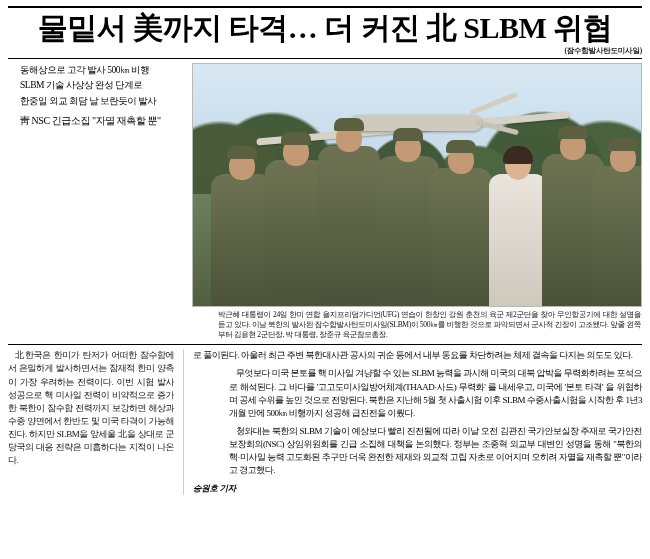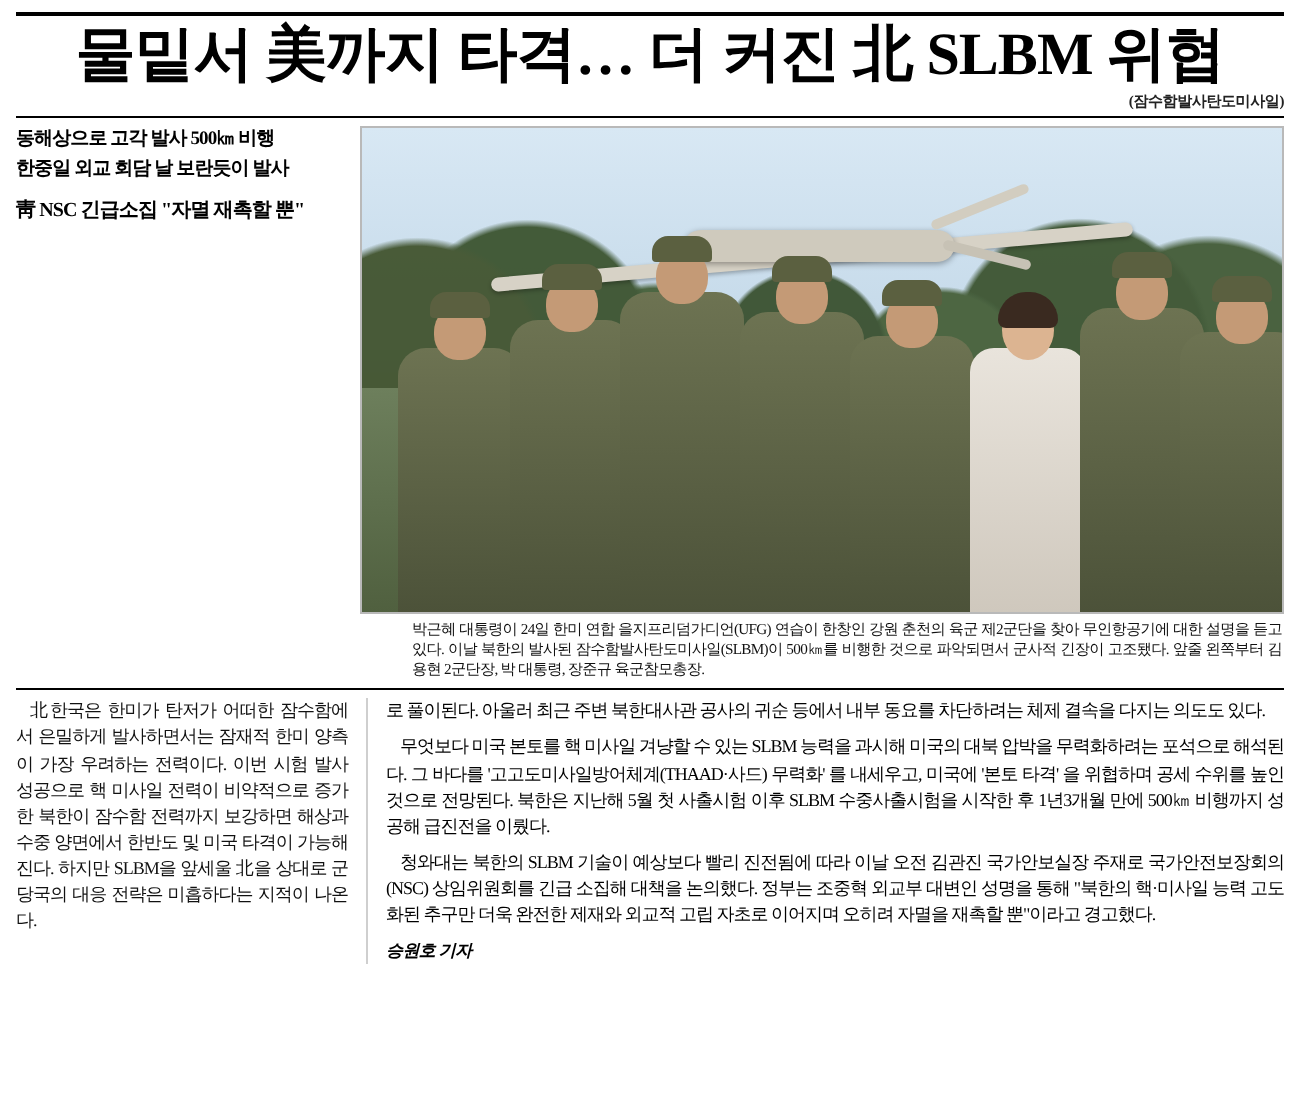--- a/index.html
+++ b/index.html
@@ -49,25 +49,26 @@
   
   .upper {
     display: flex;
     gap: 6px;
     align-items: flex-start;
   }
   .lead {
     width: 166px;
     flex: 0 0 166px;
     font-size: 9.5px;
-    font-weight: bold;
+    font-weight: normal;
     line-height: 1.42;
     letter-spacing: -0.45px;
     color: #000;
     padding-top: 1px;
+    margin-left: 12px;
   }
   .lead p { margin: 0 0 2px 0; }
   .lead .nsc {
     margin-top: 6px;
     font-size: 10px;
   }
   .photo-wrap {
     flex: 1 1 auto;
     position: relative;
   }
@@ -203,21 +204,21 @@
   }
   .col {
     flex: 1 1 0;
     font-size: 9px;
     line-height: 1.46;
     letter-spacing: -0.5px;
     text-align: justify;
     color: #000;
   }
   .col p { margin: 0 0 5px 0; }
-  .col .indent { text-indent: 7px; }
+  .col .indent { text-indent: 7px; margin-left: 36px; }
   .divider {
     width: 0;
     border-left: 1px solid #cfcfcf;
   }
   .byline {
     margin-top: 3px;
     font-size: 8.5px;
     font-weight: bold;
     letter-spacing: -0.3px;
     font-style: italic;
@@ -240,20 +241,21 @@
 
   <div class="rule-top"></div>
 
   <h1 class="headline">물밑서 美까지 타격… 더 커진 北 SLBM 위협</h1>
   <div class="headline-credit">(잠수함발사탄도미사일)</div>
 
   <div class="upper">
 
     <div class="lead">
       <p>동해상으로 고각 발사 500㎞ 비행</p>
+      <p>SLBM 기술 사상상 완성 단계로</p>
       <p>한중일 외교 회담 날 보란듯이 발사</p>
       <p class="nsc">靑 NSC 긴급소집 "자멸 재촉할 뿐"</p>
     </div>
 
     <div class="photo-wrap">
       <div class="photo">
         <div class="sky"></div>
         <div class="treeline"></div>
         <div class="ground"></div>
         <div class="drone">

